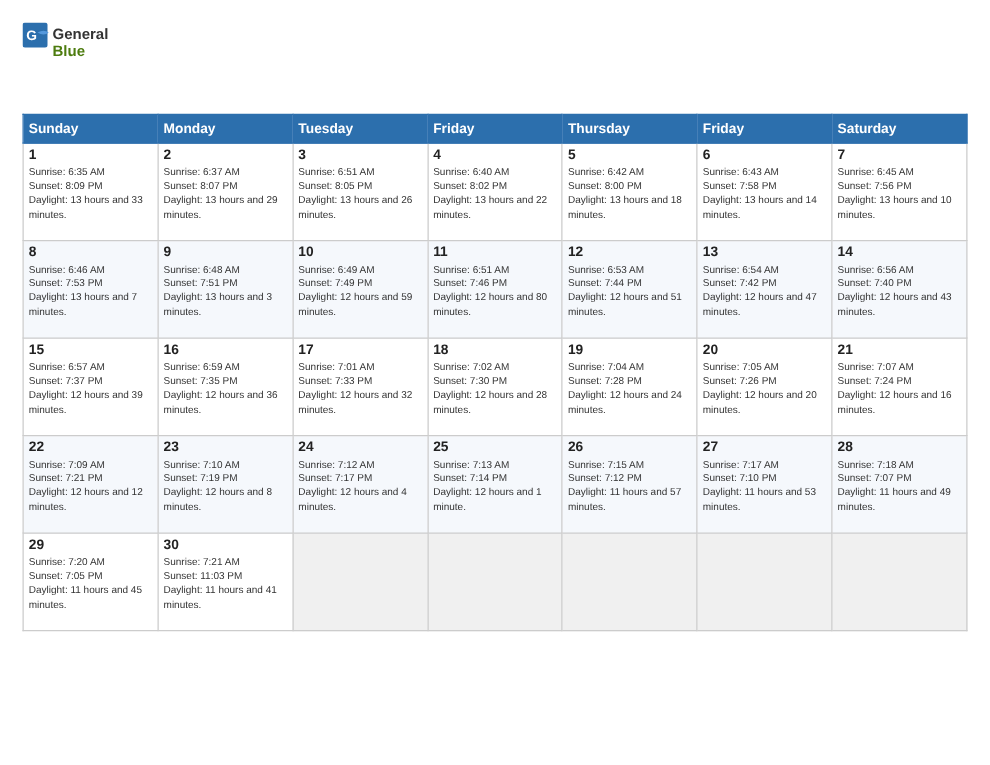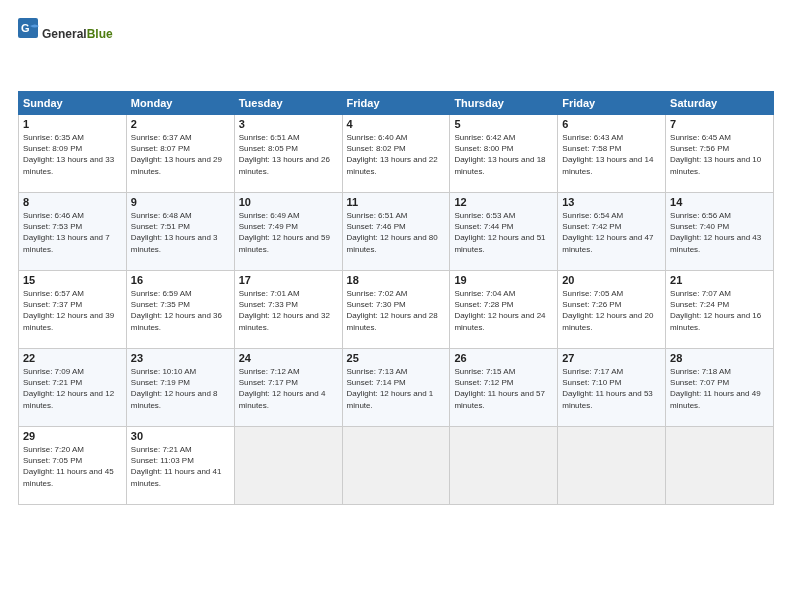--- a/index.html
+++ b/index.html
@@ -89,21 +89,21 @@
 
 <div class="page">
   <div class="header">
     <div class="logo-container">
   <div style="display:flex;align-items:center;">
     <svg width="22" height="32" viewBox="0 0 22 32">
       <rect x="0" y="0" width="20" height="20" rx="2" fill="#2c6fad"></rect>
       <text x="3" y="14" font-size="11" font-weight="bold" fill="white" font-family="Arial">G</text>
       <path d="M12 8 Q17 5 21 8 Q17 11 12 8" fill="#5599dd" transform="translate(0,0)"></path>
     </svg>
-    <div style="display:flex;flex-direction:row;margin-left:2px;">
+    <div style="display:flex;flex-direction:column;margin-left:2px;">
       <span style="font-size:12px;font-weight:bold;color:#333;line-height:1.2;">General</span>
       <span style="font-size:12px;font-weight:bold;color:#4d7c0f;line-height:1.2;">Blue</span>
     </div>
   </div>
 </div>
     <div class="title-section">
       <div class="month-title"></div>
       <div class="location"></div>
     </div>
   </div>
@@ -300,21 +300,21 @@
         <span class="day-num">22</span>
         <div class="cell-text">
           <div>Sunrise: 7:09 AM</div>
           <div>Sunset: 7:21 PM</div>
           <div>Daylight: 12 hours and 12 minutes.</div>
         </div>
       </td>
           <td>
         <span class="day-num">23</span>
         <div class="cell-text">
-          <div>Sunrise: 10:10 AM</div>
+          <div>Sunrise: 7:10 AM</div>
           <div>Sunset: 7:19 PM</div>
           <div>Daylight: 12 hours and 8 minutes.</div>
         </div>
       </td>
           <td>
         <span class="day-num">24</span>
         <div class="cell-text">
           <div>Sunrise: 7:12 AM</div>
           <div>Sunset: 7:17 PM</div>
           <div>Daylight: 12 hours and 4 minutes.</div>

